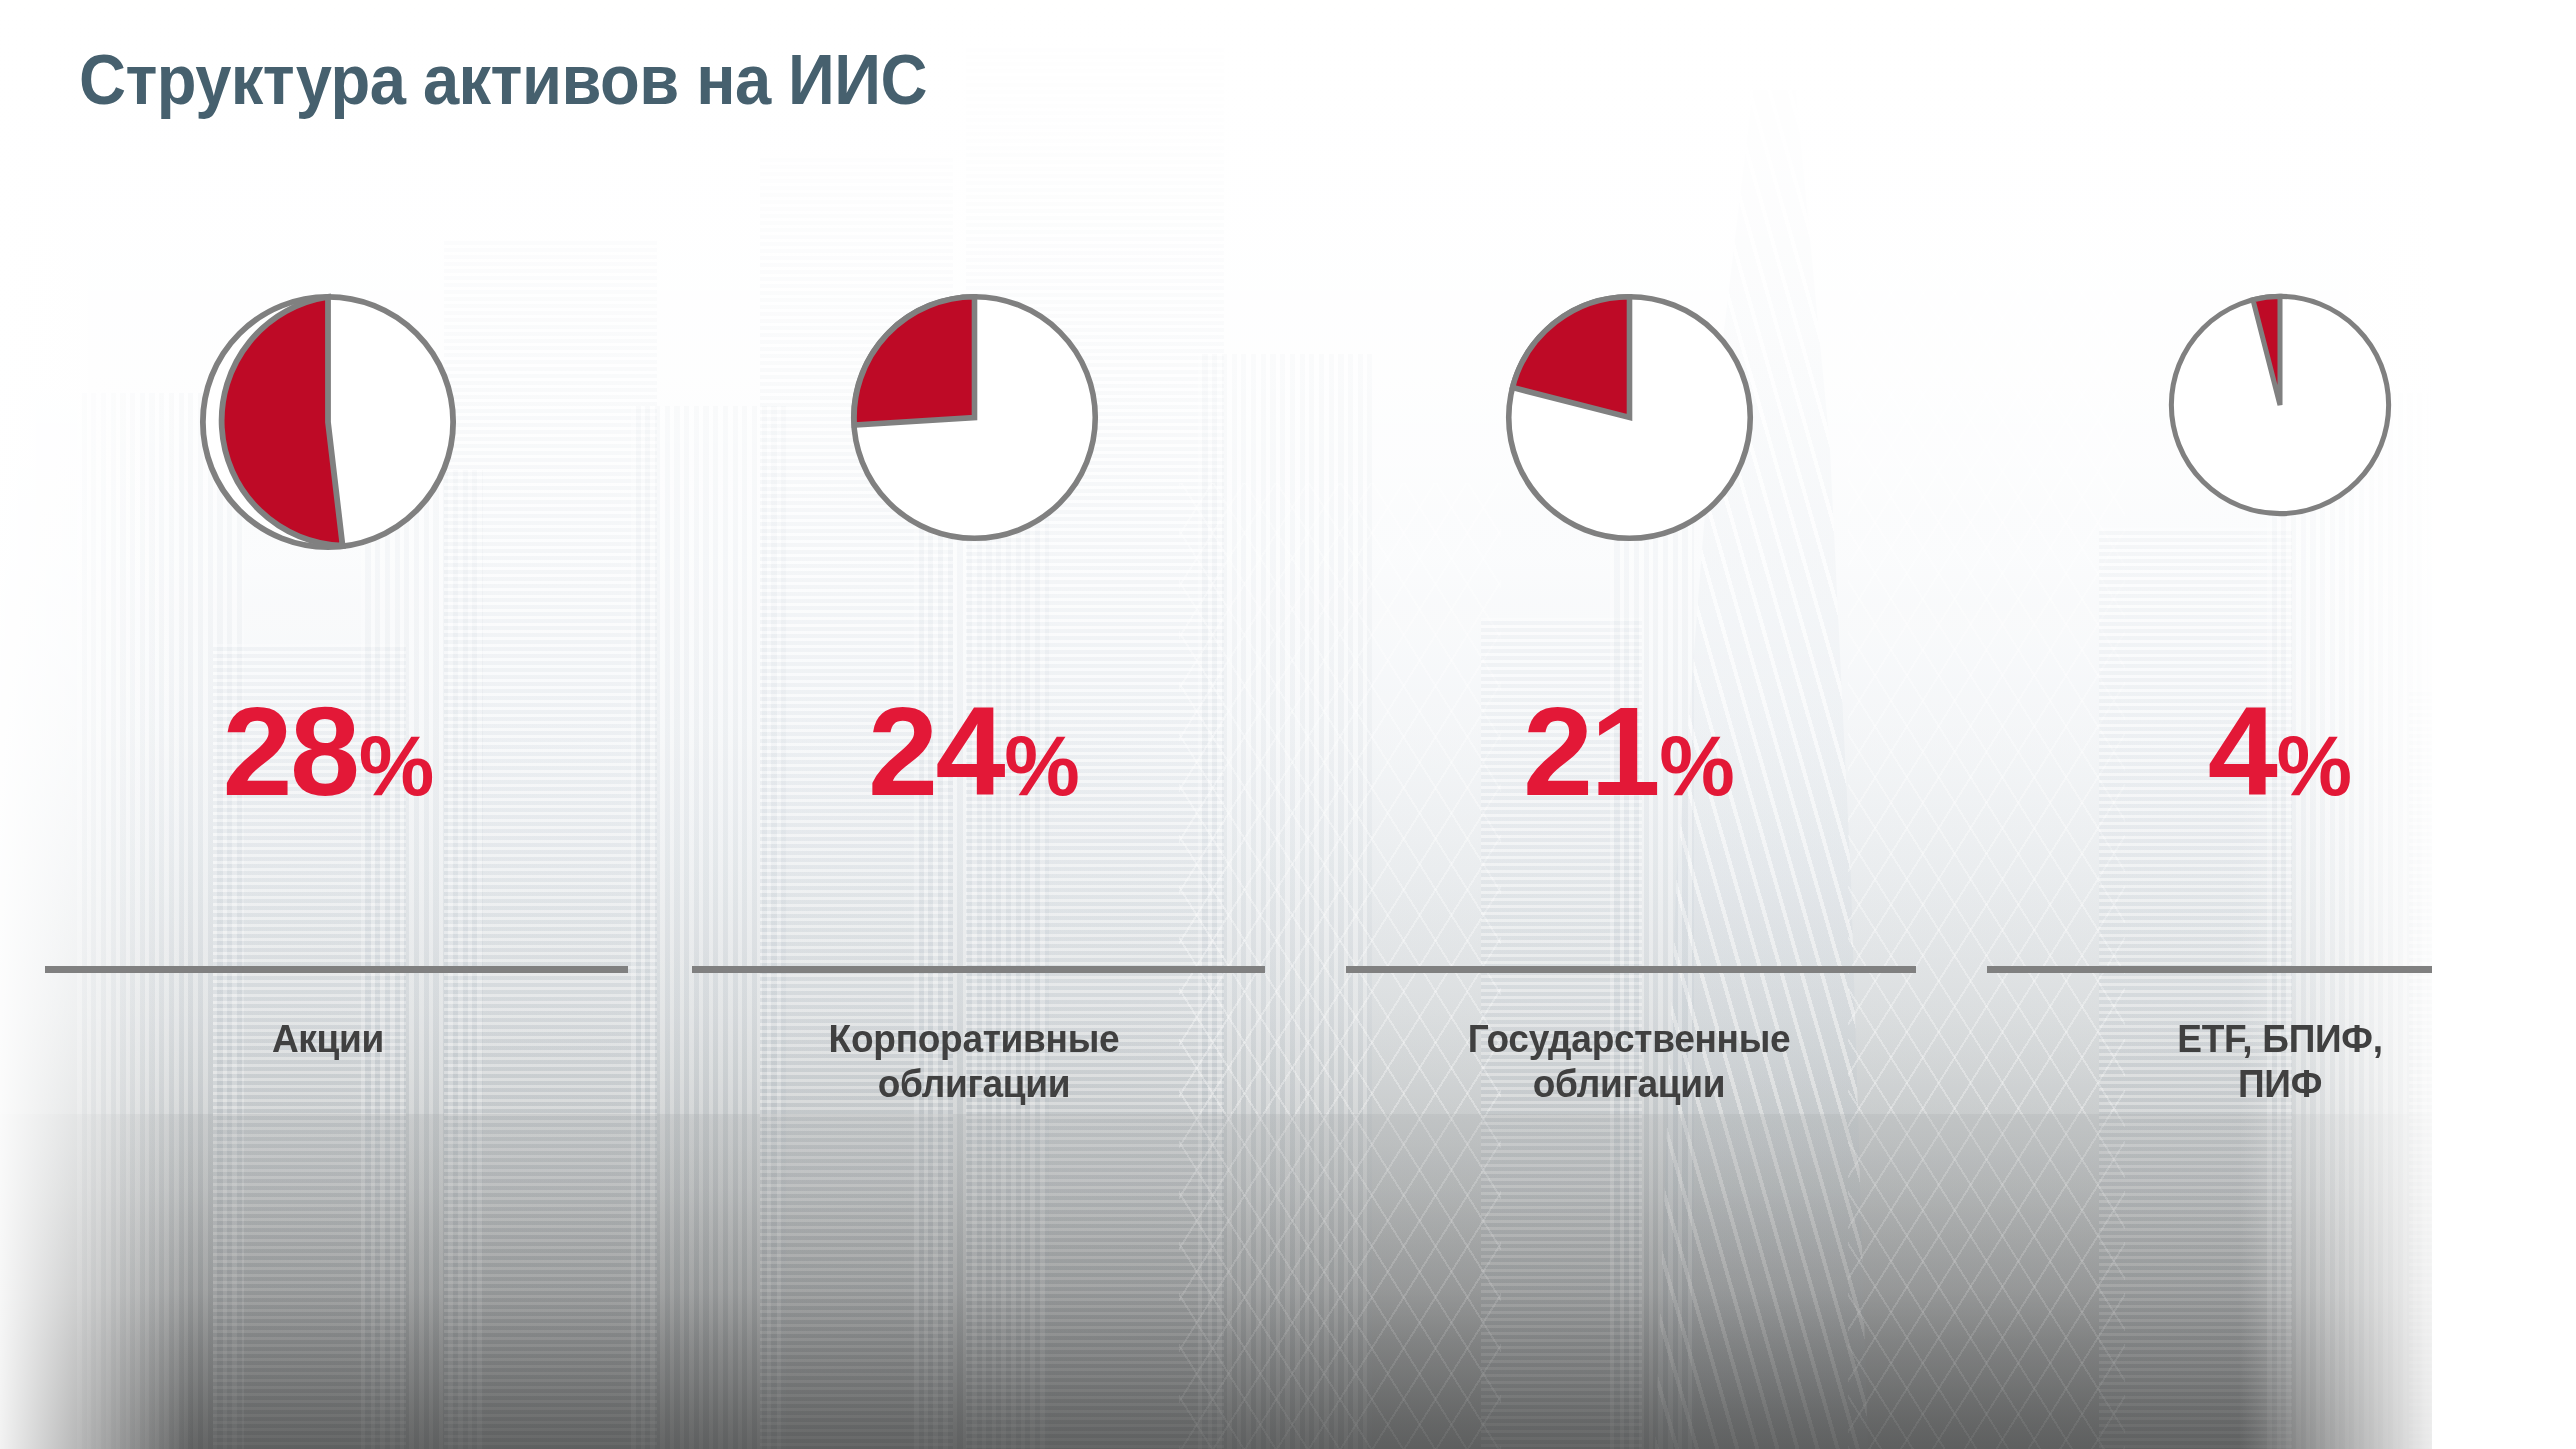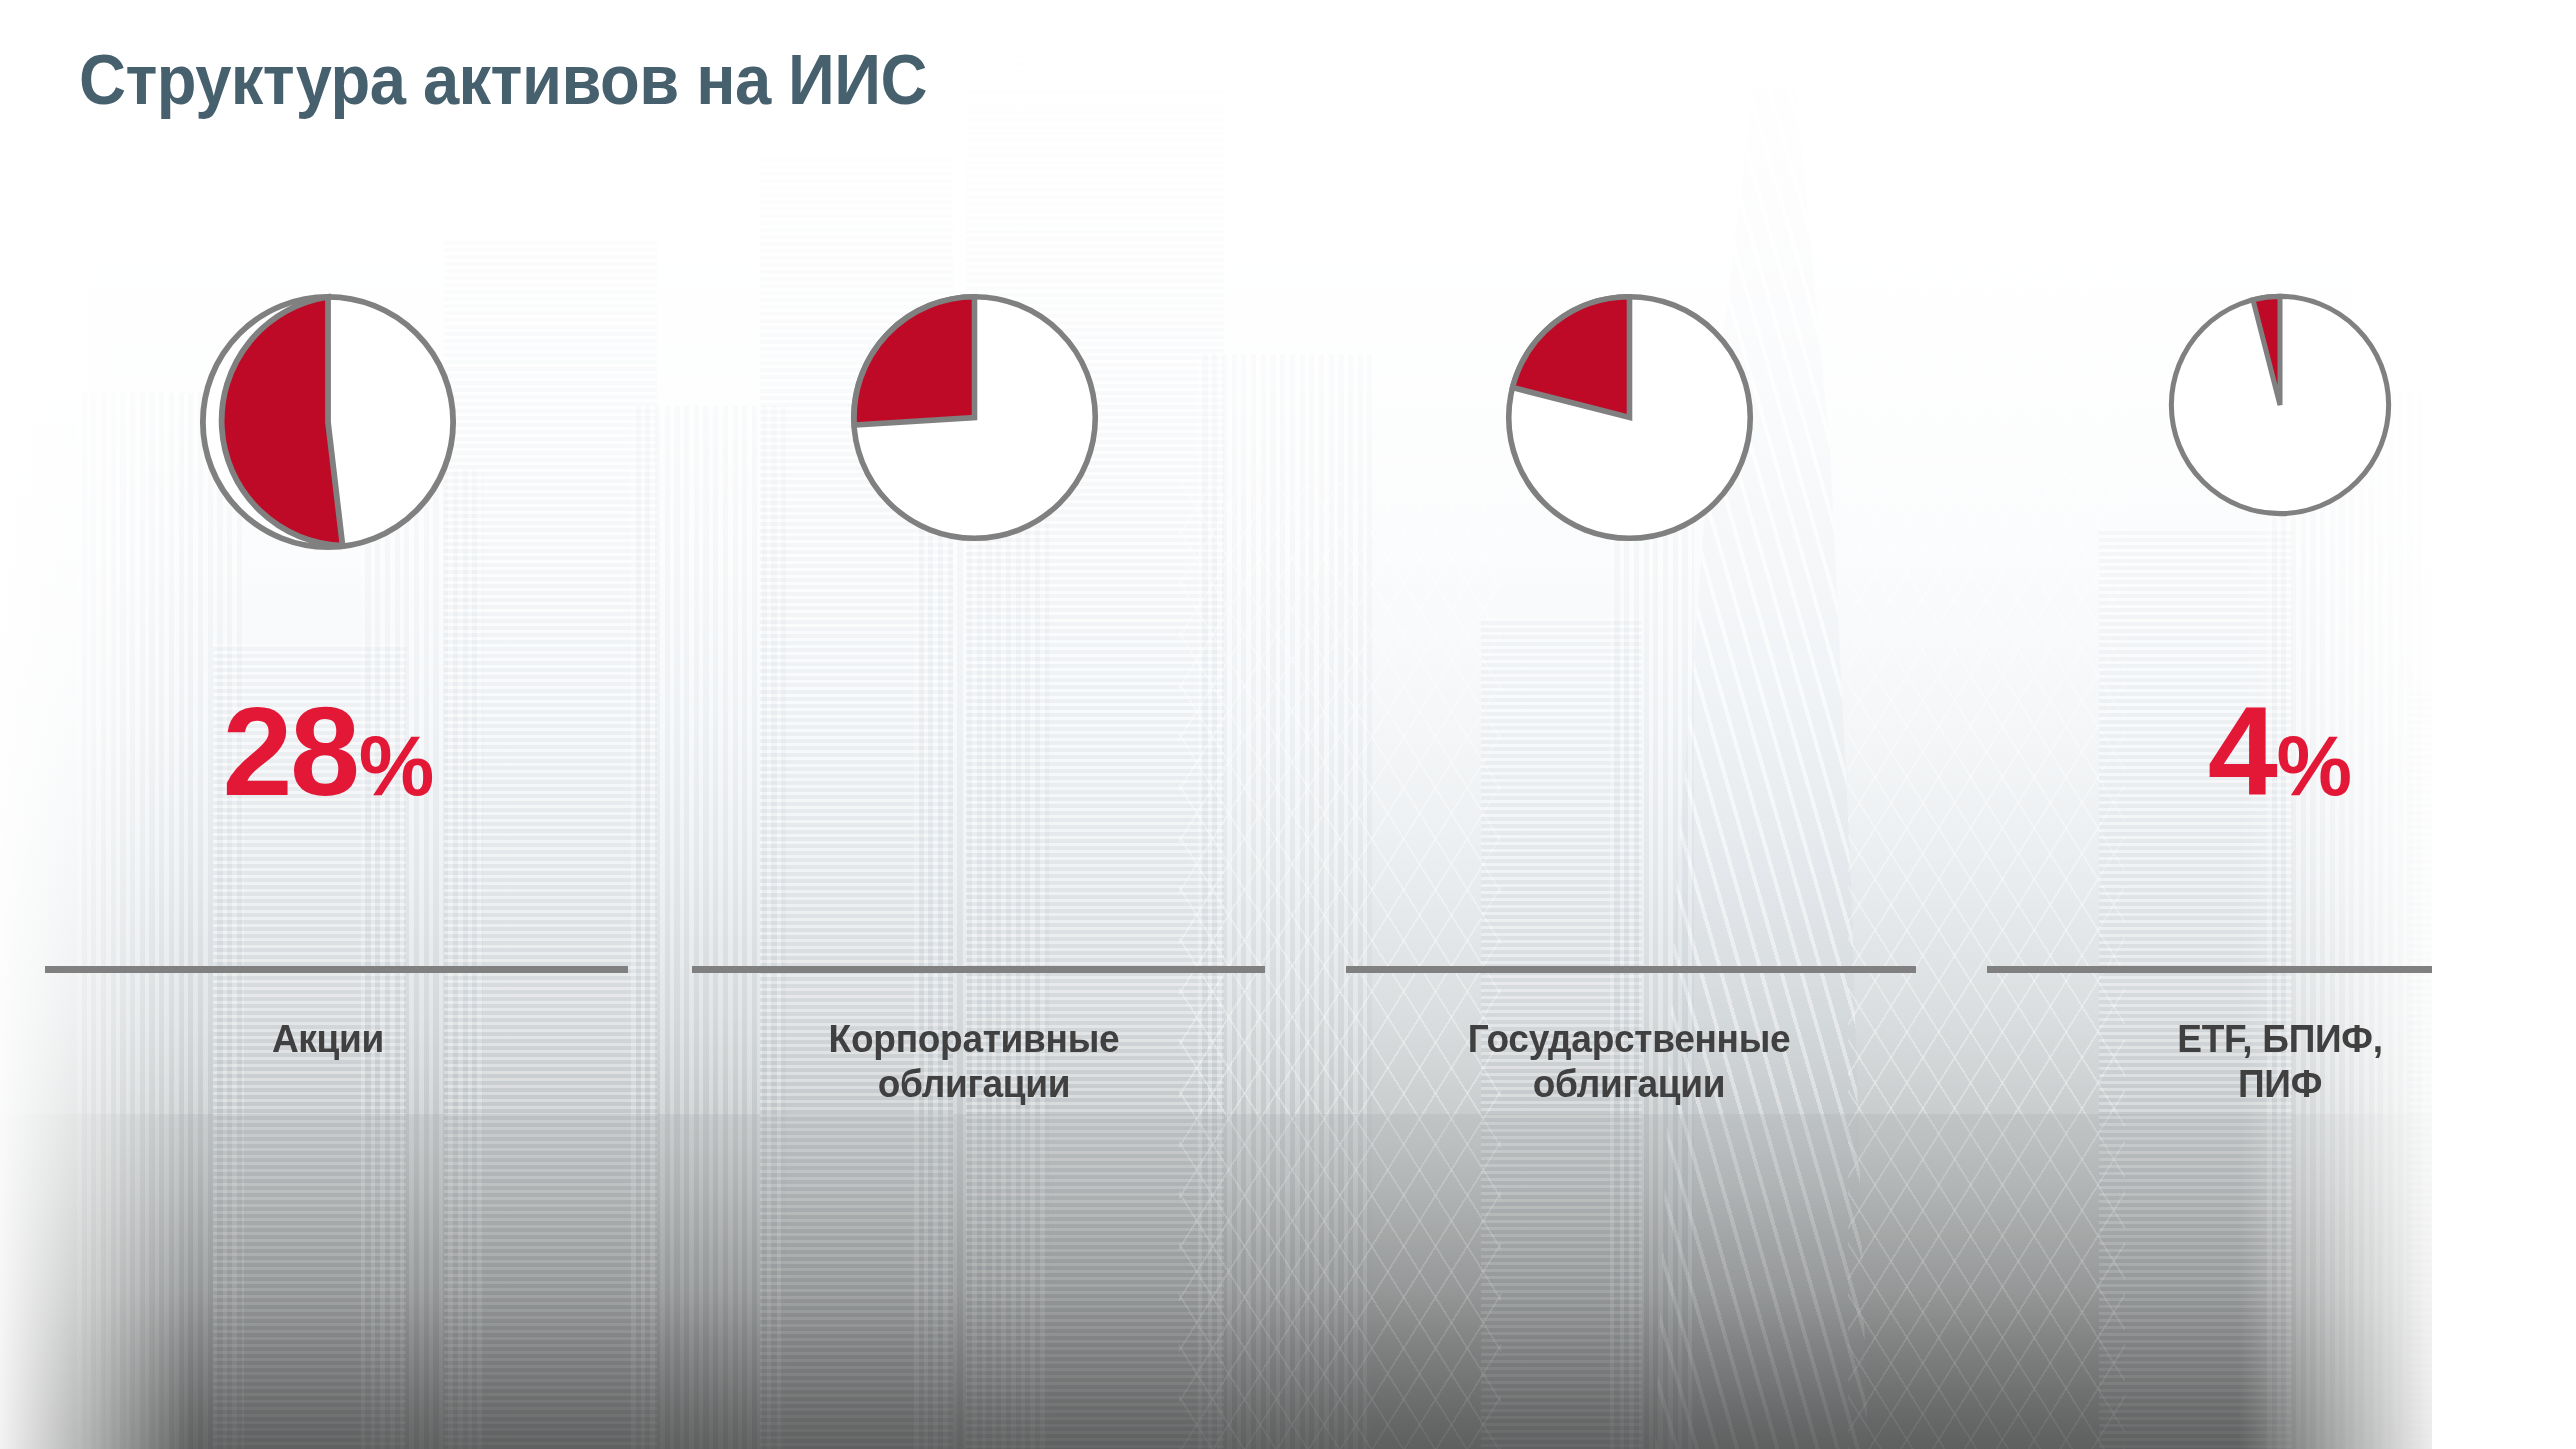--- a/index.html
+++ b/index.html
@@ -176,33 +176,39 @@
       </div>
 
       <div class="col col-1">
         <div class="pie-wrap">
           <svg width="249" height="249" viewBox="0 0 400 400">
             <circle cx="200" cy="200" r="194" fill="#ffffff" stroke="#808080" stroke-width="9"></circle>
 
             <path d="M 200 200 L 200 6 A 194 194 0 0 0 6.9 212.2 Z" fill="#be0a26" stroke="#808080" stroke-width="9" stroke-linejoin="miter"></path>
           </svg>
         </div>
+        <div class="pct">
+          <span class="num">24</span><span class="sym">%</span>
+        </div>
         <div class="label">
           <div>Корпоративные</div>
           <div>облигации</div>
         </div>
       </div>
 
       <div class="col col-2">
         <div class="pie-wrap">
           <svg width="249" height="249" viewBox="0 0 400 400">
             <circle cx="200" cy="200" r="194" fill="#ffffff" stroke="#808080" stroke-width="9"></circle>
 
             <path d="M 200 200 L 200 6 A 194 194 0 0 0 12.1 151.9 Z" fill="#be0a26" stroke="#808080" stroke-width="9" stroke-linejoin="miter"></path>
           </svg>
+        </div>
+        <div class="pct">
+          <span class="num">21</span><span class="sym">%</span>
         </div>
         <div class="label">
           <div>Государственные</div>
           <div>облигации</div>
         </div>
       </div>
 
       <div class="col col-3">
         <div class="pie-wrap">
           <svg width="224" height="224" viewBox="0 0 400 400">

